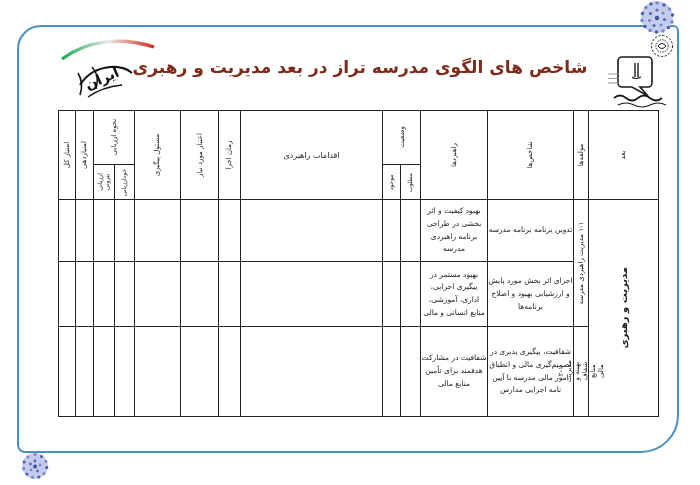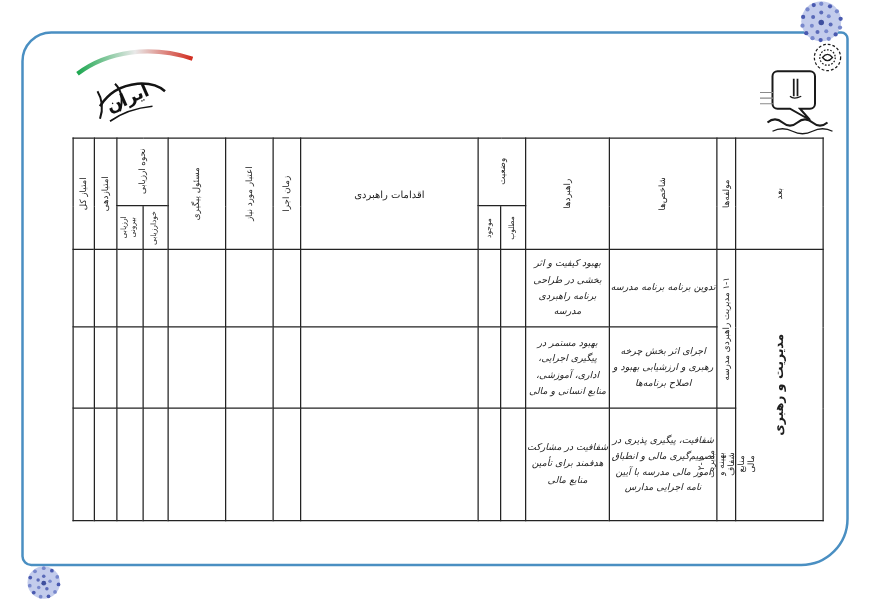--- a/index.html
+++ b/index.html
@@ -31,21 +31,21 @@
   .h34 { height: 34px; } .h53 { height: 53px; } .h87 { height: 87px; }
   .h89 { height: 89px; } .h126 { height: 126px; } .h215 { height: 215px; }
 
   .vt { display: inline-block; transform: rotate(-90deg); white-space: nowrap;
         font-size: 7px; line-height: 1.15; }
   .vt-sm { font-size: 6px; }
   .vt-dim { font-size: 10px; font-weight: bold; }
   .wrap28 { white-space: normal; width: 28px; text-align: center; }
   .wrap80 { white-space: normal; width: 80px; text-align: center; }
 
-  .htext { font-size: 7.5px; line-height: 1.7; padding: 2px 3px; direction: rtl; font-style: italic; }
+  .htext { font-size: 7.5px; line-height: 1.7; padding: 2px 3px; direction: rtl; }
   .hhead { font-size: 8px; }
 </style>
 </head>
 <body>
 
 <div class="page">
 
   <div class="frame"></div>
 
   <svg class="ornament orn-tr" width="46" height="42" viewBox="0 0 46 42">
@@ -123,20 +123,21 @@
     </defs>
     <path d="M4 32 C28 14 62 9 96 20" stroke="url(#flagGrad)" stroke-width="3.4" fill="none"></path>
     <g stroke="#141414" fill="none" stroke-width="2">
       <path d="M22 58 q10 -16 30 -18 q14 -1 22 6"></path>
       <path d="M30 70 q14 -10 34 -12" stroke-width="1.4"></path>
       <path d="M20 46 q6 10 2 22 M34 40 q8 8 4 22" stroke-width="1.6"></path>
     </g>
     <text x="46" y="56" transform="rotate(-24 46 56)" font-size="14" font-weight="bold" fill="#111" text-anchor="middle">ایران</text>
   </svg>
 
+  <div class="title">شاخص های الگوی مدرسه تراز در بعد مدیریت و رهبری</div>
 
   <table class="tbl">
     <colgroup>
       <col style="width:70px">
         <col style="width:15px">
         <col style="width:86px">
         <col style="width:67px">
       <col style="width:20px">
         <col style="width:18px">
         <col style="width:142px">
@@ -251,21 +252,21 @@
       <td></td>
       <td></td>
       <td></td>
       <td></td>
       <td></td>
       <td></td>
       <td></td>
     </tr>
 
     <tr class="r2">
-      <td class="htext">اجرای اثر بخش چرخه رهبری و ارزشیابی بهبود و اصلاح برنامه‌ها</td>
+      <td class="htext">اجرای اثر بخش مورد پایش و ارزشیابی بهبود و اصلاح برنامه‌ها</td>
       <td class="htext">بهبود مستمر در پیگیری اجرایی، اداری، آموزشی، منابع انسانی و مالی</td>
       <td></td>
       <td></td>
       <td></td>
       <td></td>
       <td></td>
       <td></td>
       <td></td>
       <td></td>
       <td></td>

